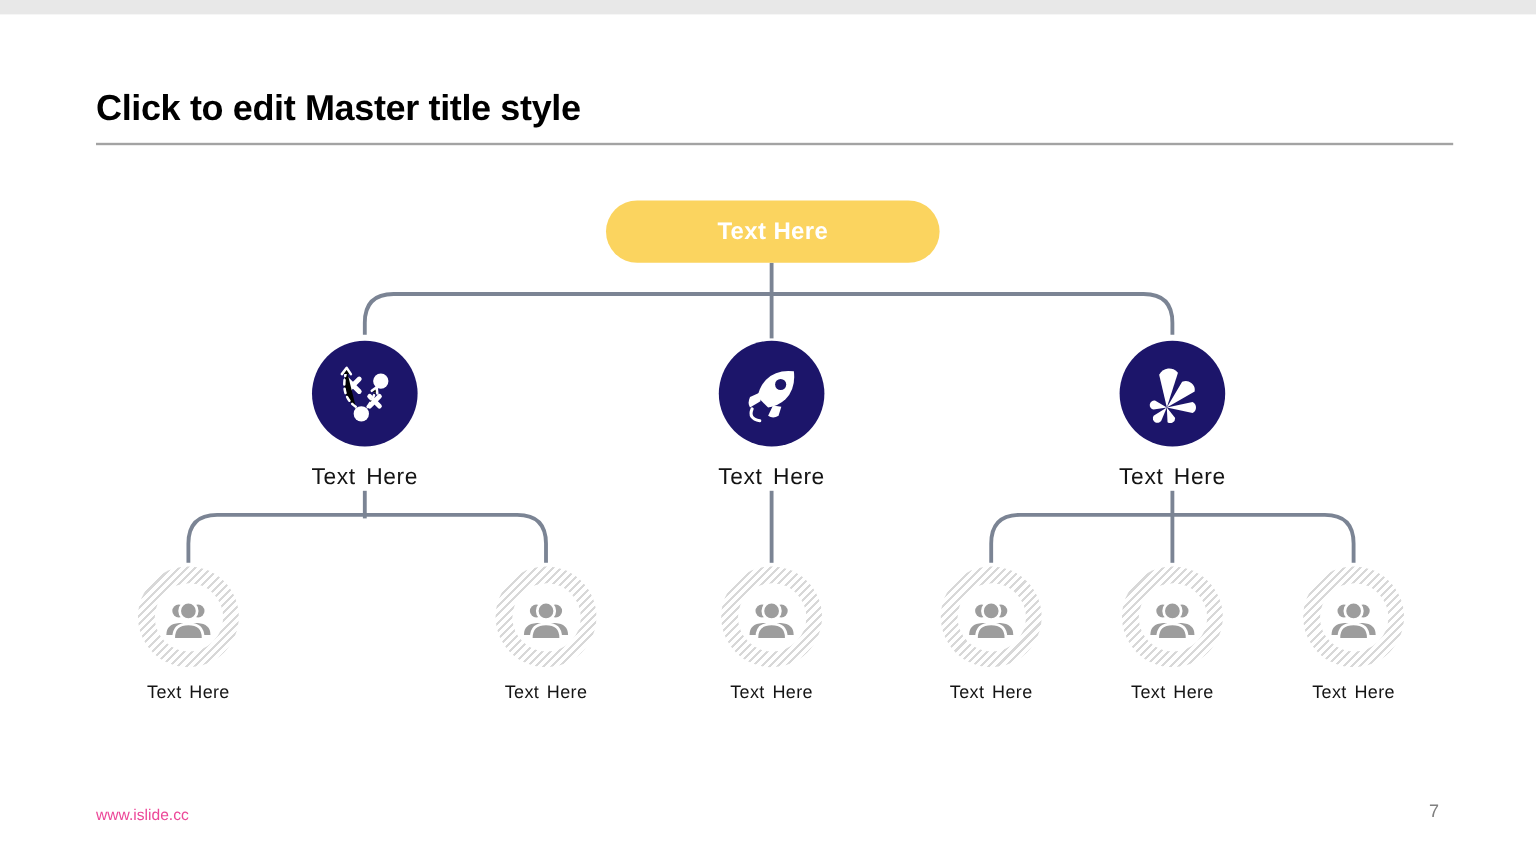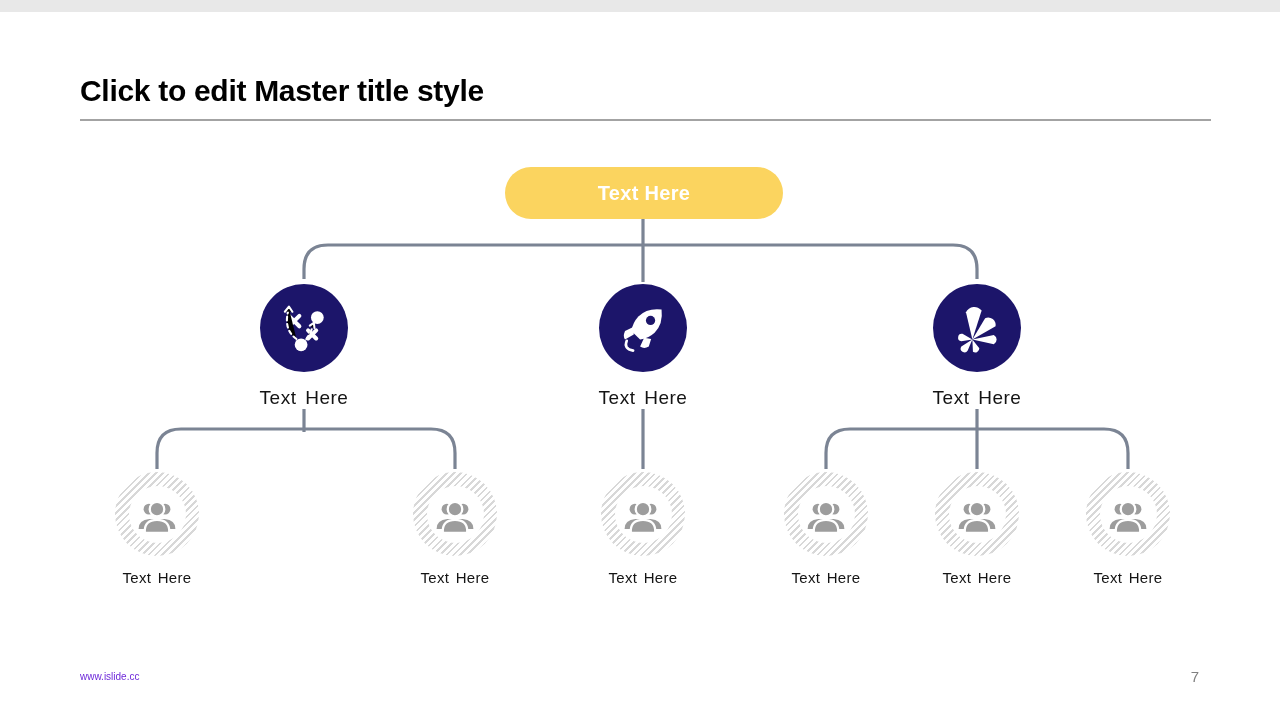--- a/index.html
+++ b/index.html
@@ -40,21 +40,21 @@
     display:flex;align-items:center;justify-content:center;
   }
   .c00{left:115px;} .c01{left:413px;} .c10{left:601px;}
   .c20{left:784px;} .c21{left:935px;} .c22{left:1086px;}
   .lvl3-label{
     position:absolute;top:557px;width:160px;text-align:center;
     font-size:15px;color:#141414;letter-spacing:0.3px;word-spacing:2px;
   }
   .t00{left:77px;} .t01{left:375px;} .t10{left:563px;}
   .t20{left:746px;} .t21{left:897px;} .t22{left:1048px;}
-  .footer-url{position:absolute;left:80px;top:659px;font-size:10px;color:#6d28d9;}
+  .footer-url{position:absolute;left:80px;top:659px;font-size:13px;color:#ec4899;}
   .page-number{position:absolute;left:1165px;top:656px;width:60px;text-align:center;font-size:15px;color:#808080;}
 </style>
 </head>
 <body>
 
 <div class="slide">
 
   <div class="title">Click to edit Master title style</div>
   <div class="title-rule"></div>
 

